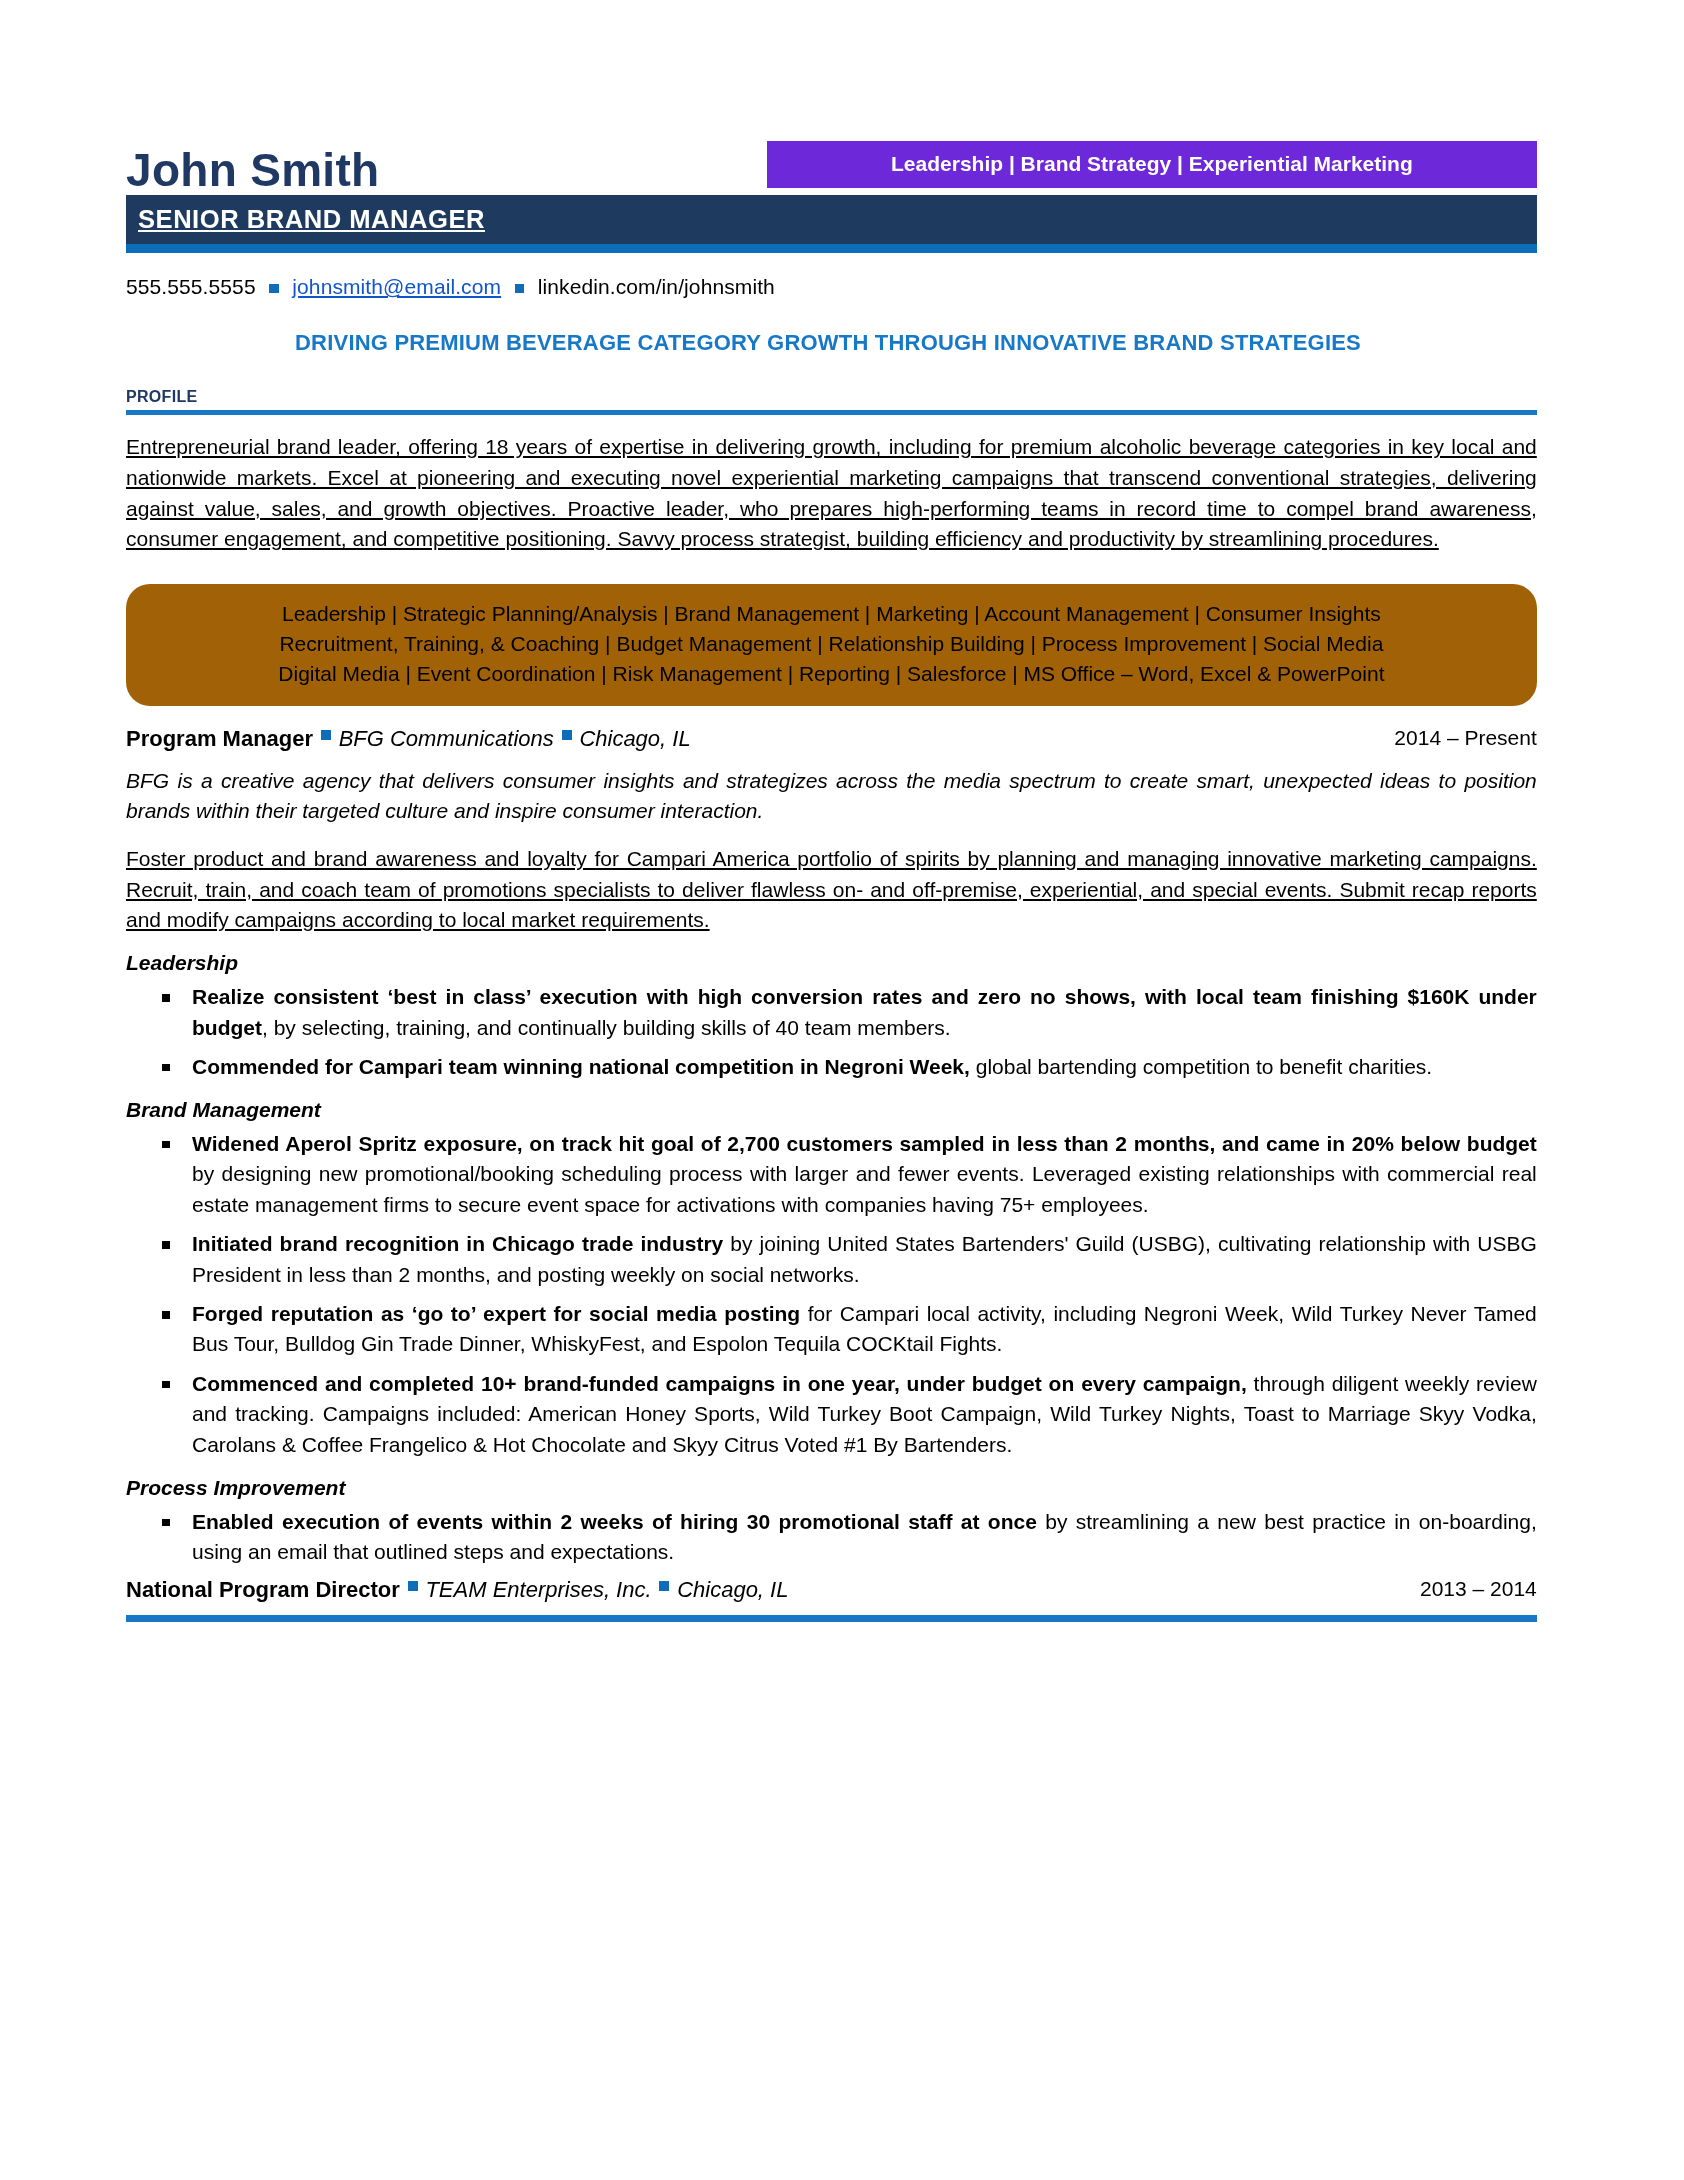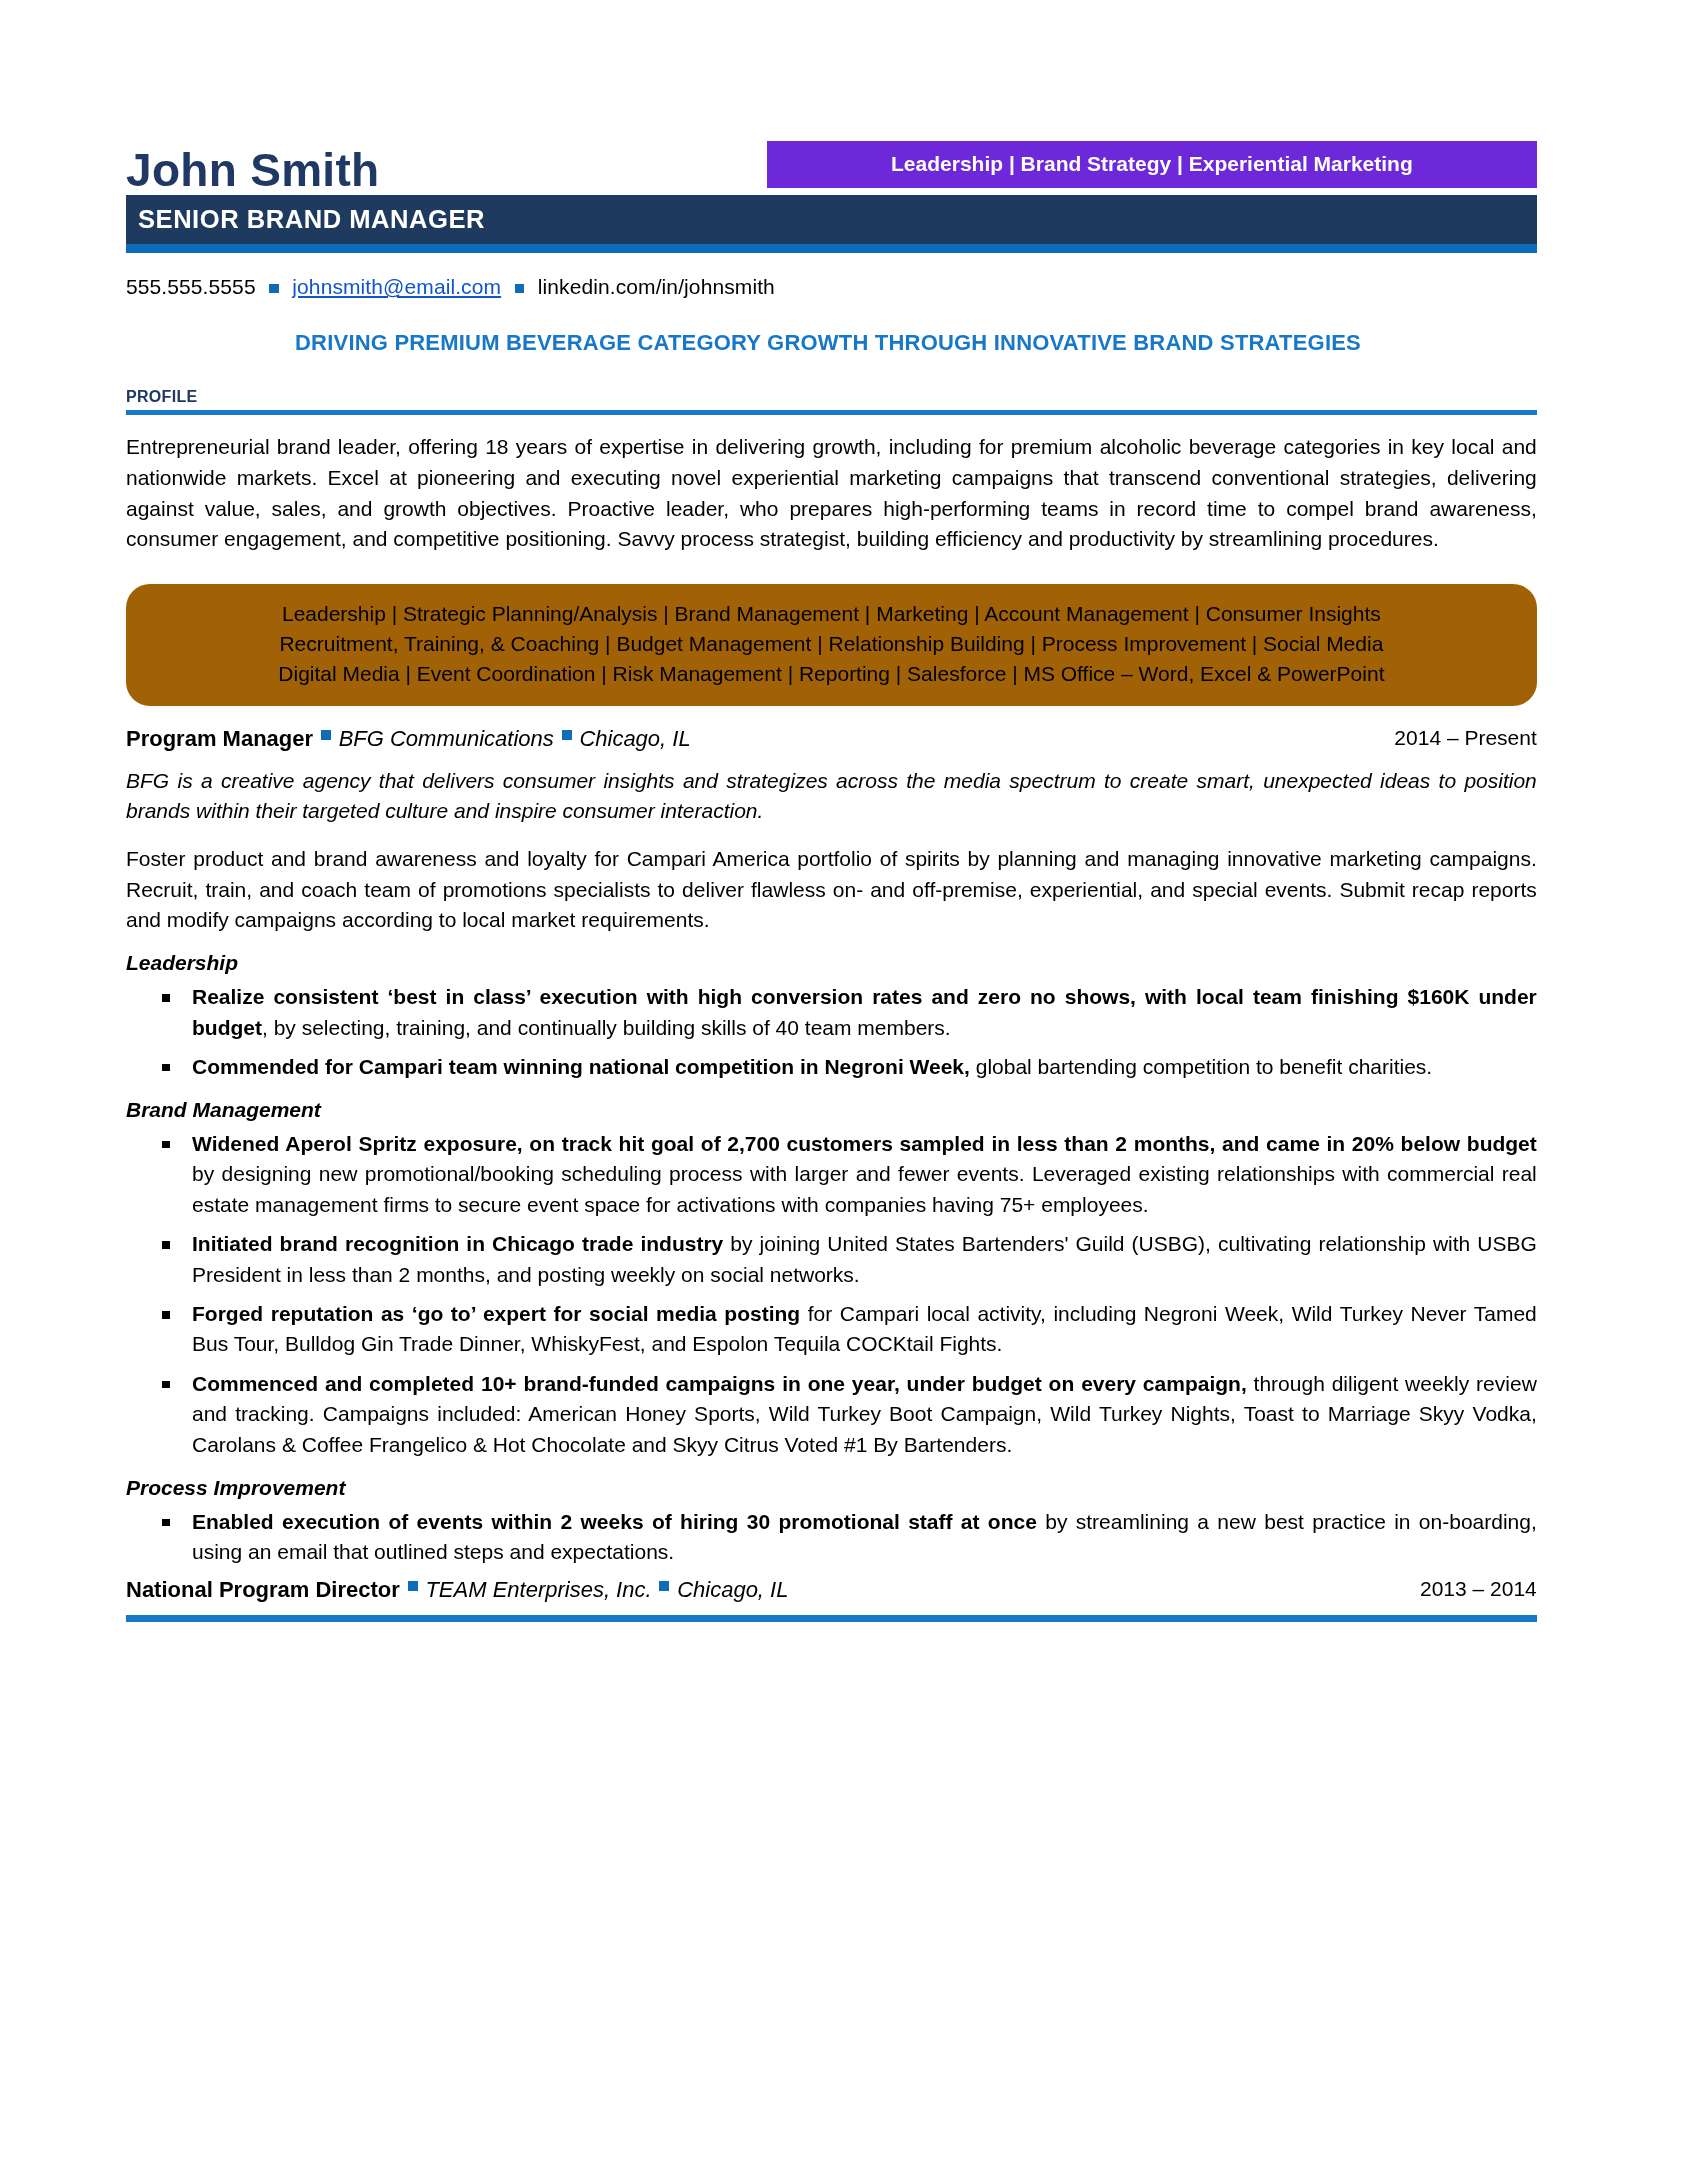--- a/index.html
+++ b/index.html
@@ -63,20 +63,21 @@
     background: #1F3A5F;
     color: #ffffff;
     font-size: 25.6px;
     font-weight: bold;
     letter-spacing: 0.5px;
     height: 49px;
     line-height: 49px;
     padding-left: 12px;
     margin-right: -6.8px;
     z-index: 1;
+    text-decoration: underline;
   }
   .accent-band {
     height: 9.4px;
     background: #0E6DB8;
     margin-right: -6.8px;
   }
 
   .contact-line {
     text-align: left;
     font-size: 21px;
@@ -130,20 +131,21 @@
     margin-right: -6.8px;
   }
 
   p.para {
     font-size: 21px;
     line-height: 1.46;
     text-align: justify;
     margin: 17px 12px 0 0;
     color: #000000;
     margin-right: -6.8px;
+    text-decoration: underline;
   }
 
   .skills-box {
     background: #a16207;
     margin-top: 29px;
     margin-right: -6.8px;
     padding: 15.3px 13.6px 17px 13.6px;
     border-radius: 24px;
   }
   .skills-box .line {

